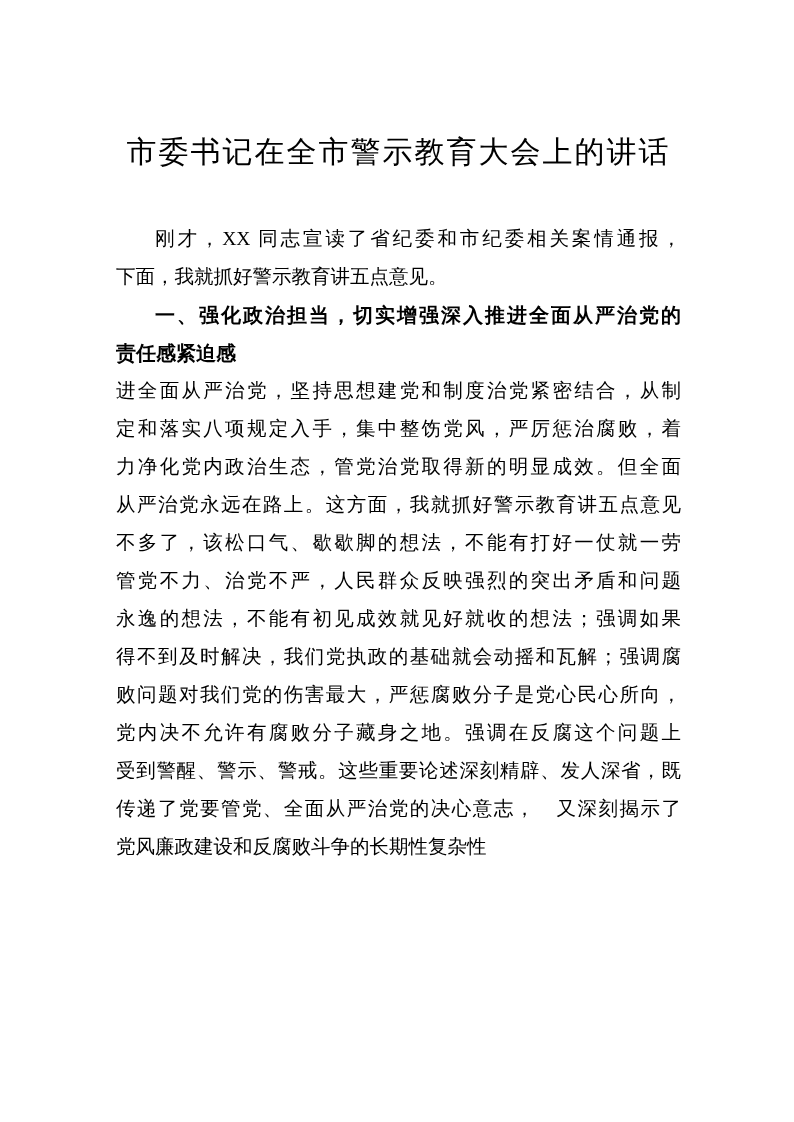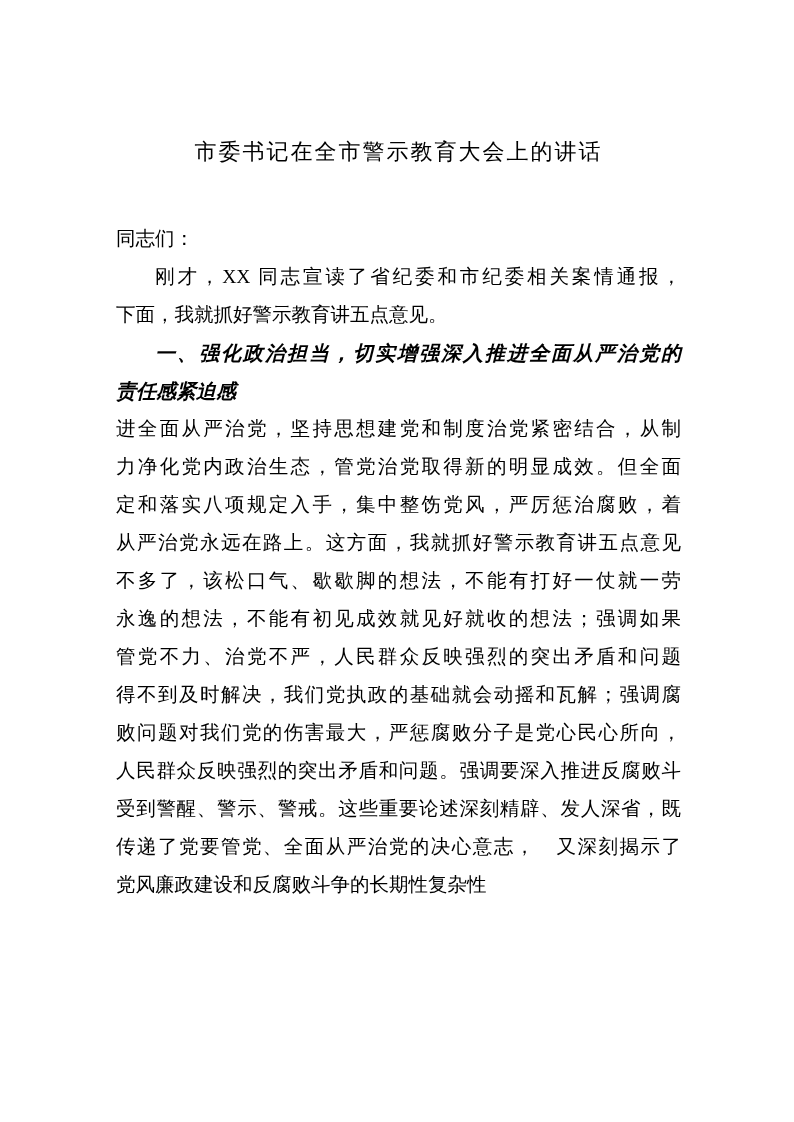--- a/index.html
+++ b/index.html
@@ -14,21 +14,21 @@
     margin: 0 auto;
     background: #ffffff;
     box-sizing: border-box;
     padding: 130px 113px 0 116px;
     color: #000000;
     font-family: "Liberation Serif", serif;
     overflow: hidden;
   }
   .doc-title {
     margin: 0;
-    font-size: 22px;
+    font-size: 30px;
     font-weight: normal;
     line-height: 44px;
     text-align: center;
     letter-spacing: 2px;
     font-family: Liberation Sans, sans-serif;
     white-space: nowrap;
   }
   .title-gap {
     height: 46px;
   }
@@ -49,42 +49,40 @@
     text-align: left;
     text-align-last: left;
   }
   .line.indent {
     text-indent: 39px;
   }
   .line.heading {
     font-family: "Liberation Sans", sans-serif;
     font-weight: bold;
     font-size: 20px;
-    font-style: italic;
   }
 </style>
 </head>
 <body>
 
 <div class="page">
   <h1 class="doc-title">市委书记在全市警示教育大会上的讲话</h1>
   <div class="title-gap"></div>
   <div class="doc-body" id="doc-body">
-      <div class="line last">同志们：</div>
       <div class="line indent">刚才，XX 同志宣读了省纪委和市纪委相关案情通报，</div>
       <div class="line last">下面，我就抓好警示教育讲五点意见。</div>
       <div class="line heading indent">一、强化政治担当，切实增强深入推进全面从严治党的</div>
       <div class="line heading last">责任感紧迫感</div>
       <div class="line">进全面从严治党，坚持思想建党和制度治党紧密结合，从制</div>
+      <div class="line">定和落实八项规定入手，集中整饬党风，严厉惩治腐败，着</div>
       <div class="line">力净化党内政治生态，管党治党取得新的明显成效。但全面</div>
-      <div class="line">定和落实八项规定入手，集中整饬党风，严厉惩治腐败，着</div>
       <div class="line">从严治党永远在路上。这方面，我就抓好警示教育讲五点意见</div>
       <div class="line">不多了，该松口气、歇歇脚的想法，不能有打好一仗就一劳</div>
+      <div class="line">管党不力、治党不严，人民群众反映强烈的突出矛盾和问题</div>
       <div class="line">永逸的想法，不能有初见成效就见好就收的想法；强调如果</div>
-      <div class="line">管党不力、治党不严，人民群众反映强烈的突出矛盾和问题</div>
       <div class="line">得不到及时解决，我们党执政的基础就会动摇和瓦解；强调腐</div>
       <div class="line">败问题对我们党的伤害最大，严惩腐败分子是党心民心所向，</div>
-      <div class="line">人民群众反映强烈的突出矛盾和问题。强调要深入推进反腐败斗</div>
+      <div class="line">党内决不允许有腐败分子藏身之地。强调在反腐这个问题上</div>
       <div class="line">受到警醒、警示、警戒。这些重要论述深刻精辟、发人深省，既</div>
       <div class="line">传递了党要管党、全面从严治党的决心意志，　又深刻揭示了</div>
       <div class="line last">党风廉政建设和反腐败斗争的长期性复杂性</div>
     </div>
 </div>
 
 </body></html>

